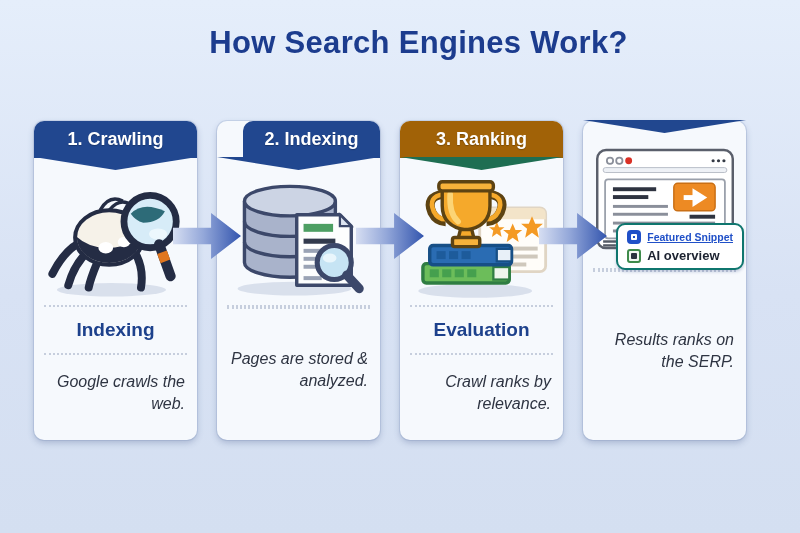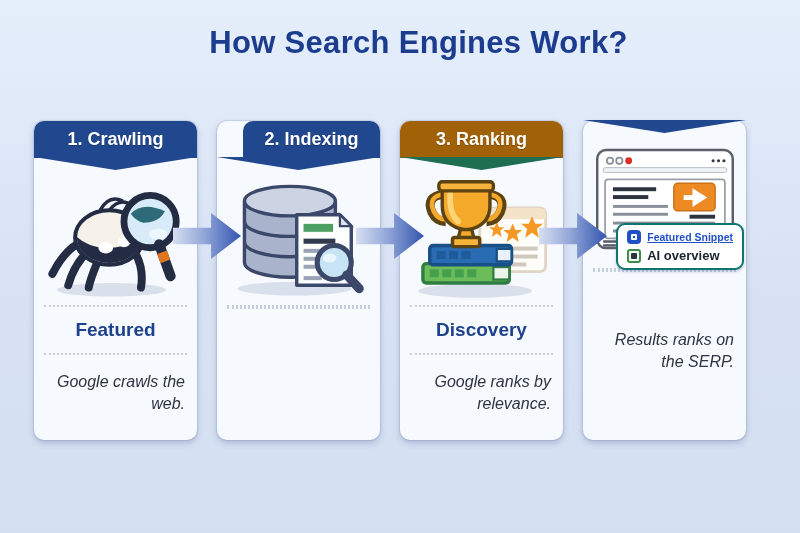--- a/index.html
+++ b/index.html
@@ -108,21 +108,21 @@
           <g>
             <circle cx="96" cy="40" r="23" fill="#d7ecf8" stroke="#242c44" stroke-width="6"></circle>
             <path d="M79 33 Q90 22 109 31 Q104 41 90 41 Q83 39 79 33 Z" fill="#2d6b78"></path>
             <ellipse cx="103" cy="51" rx="8" ry="5" fill="#eef8fd" opacity=".9"></ellipse>
             <line x1="104" y1="60" x2="114" y2="88" stroke="#242c44" stroke-width="9" stroke-linecap="round"></line>
             <line x1="106.5" y1="67" x2="109.5" y2="75" stroke="#e0761f" stroke-width="9"></line>
           </g>
         </svg>
       </div>
       <div class="divider"></div>
-      <div class="sublabel">Featured</div>
+      <div class="sublabel">Indexing</div>
       <div class="divider"></div>
       <div class="desc">Google crawls the web.</div>
     </div>
 
     <div class="card">
       <div class="banner-rect" style="background: rgb(33, 71, 143); margin-left: 26px;">
         <span>2. Indexing</span>
       </div>
       <div class="banner-chevron" style="background: rgb(33, 71, 143);"></div>
       <div class="icon-area">
@@ -146,20 +146,21 @@
           </g>
           <g>
             <circle cx="97" cy="76" r="15" fill="#c6e4f4" stroke="#3c486a" stroke-width="4.5"></circle>
             <ellipse cx="93" cy="72" rx="6" ry="4" fill="#e9f6fc"></ellipse>
             <line x1="108" y1="87" x2="119" y2="99" stroke="#3c486a" stroke-width="8" stroke-linecap="round"></line>
           </g>
         </svg>
       </div>
       <div class="divider"></div>
       <div class="divider"></div>
+      <div class="desc">Pages are stored &amp; analyzed.</div>
     </div>
 
     <div class="card">
       <div class="banner-rect" style="background: #a16207;">
         <span>3. Ranking</span>
       </div>
       <div class="banner-chevron" style="background: rgb(30, 110, 82);"></div>
       <div class="icon-area">
         <svg viewBox="0 0 132 108" width="150" height="123">
           <ellipse cx="60" cy="101" rx="50" ry="6" fill="rgba(90,110,160,.18)"></ellipse>
@@ -195,23 +196,23 @@
             <path d="M72 16 Q86 18 80.5 31 Q77 38 70 38" fill="none" stroke="#f5a92b" stroke-width="4"></path>
             <path d="M31 10 L73 10 L73 26 Q73 44 52 47.5 Q31 44 31 26 Z" fill="#f5a92b" stroke="#5d4312" stroke-width="3" stroke-linejoin="round"></path>
             <path d="M38 16 Q37 33 45 40" stroke="#fcd475" stroke-width="5" fill="none" stroke-linecap="round"></path>
             <rect x="28" y="5" width="48" height="8" rx="3" fill="#f7b23a" stroke="#5d4312" stroke-width="3"></rect>
             <path d="M47 47 L45 55 L59 55 L57 47 Z" fill="#f5a92b" stroke="#5d4312" stroke-width="3" stroke-linejoin="round"></path>
             <rect x="40" y="54" width="24" height="8" rx="2" fill="#f7b23a" stroke="#5d4312" stroke-width="3"></rect>
           </g>
         </svg>
       </div>
       <div class="divider"></div>
-      <div class="sublabel">Discovery</div>
-      <div class="divider"></div>
-      <div class="desc">Google ranks by relevance.</div>
+      <div class="sublabel">Evaluation</div>
+      <div class="divider"></div>
+      <div class="desc">Crawl ranks by relevance.</div>
     </div>
 
     <div class="card">
       <div class="banner-chevron" style="background: rgb(33, 71, 143);"></div>
       <div class="icon-area">
         <svg viewBox="0 0 150 112" width="148" height="110">
           <g>
             <rect x="6" y="4" width="138" height="100" rx="9" fill="#ffffff" stroke="#5a5f6b" stroke-width="2.5"></rect>
             <circle cx="19" cy="15" r="3.2" fill="#ffffff" stroke="#8a8f9a" stroke-width="1.8"></circle>
             <circle cx="28.5" cy="15" r="3.2" fill="#ffffff" stroke="#8a8f9a" stroke-width="1.8"></circle>

